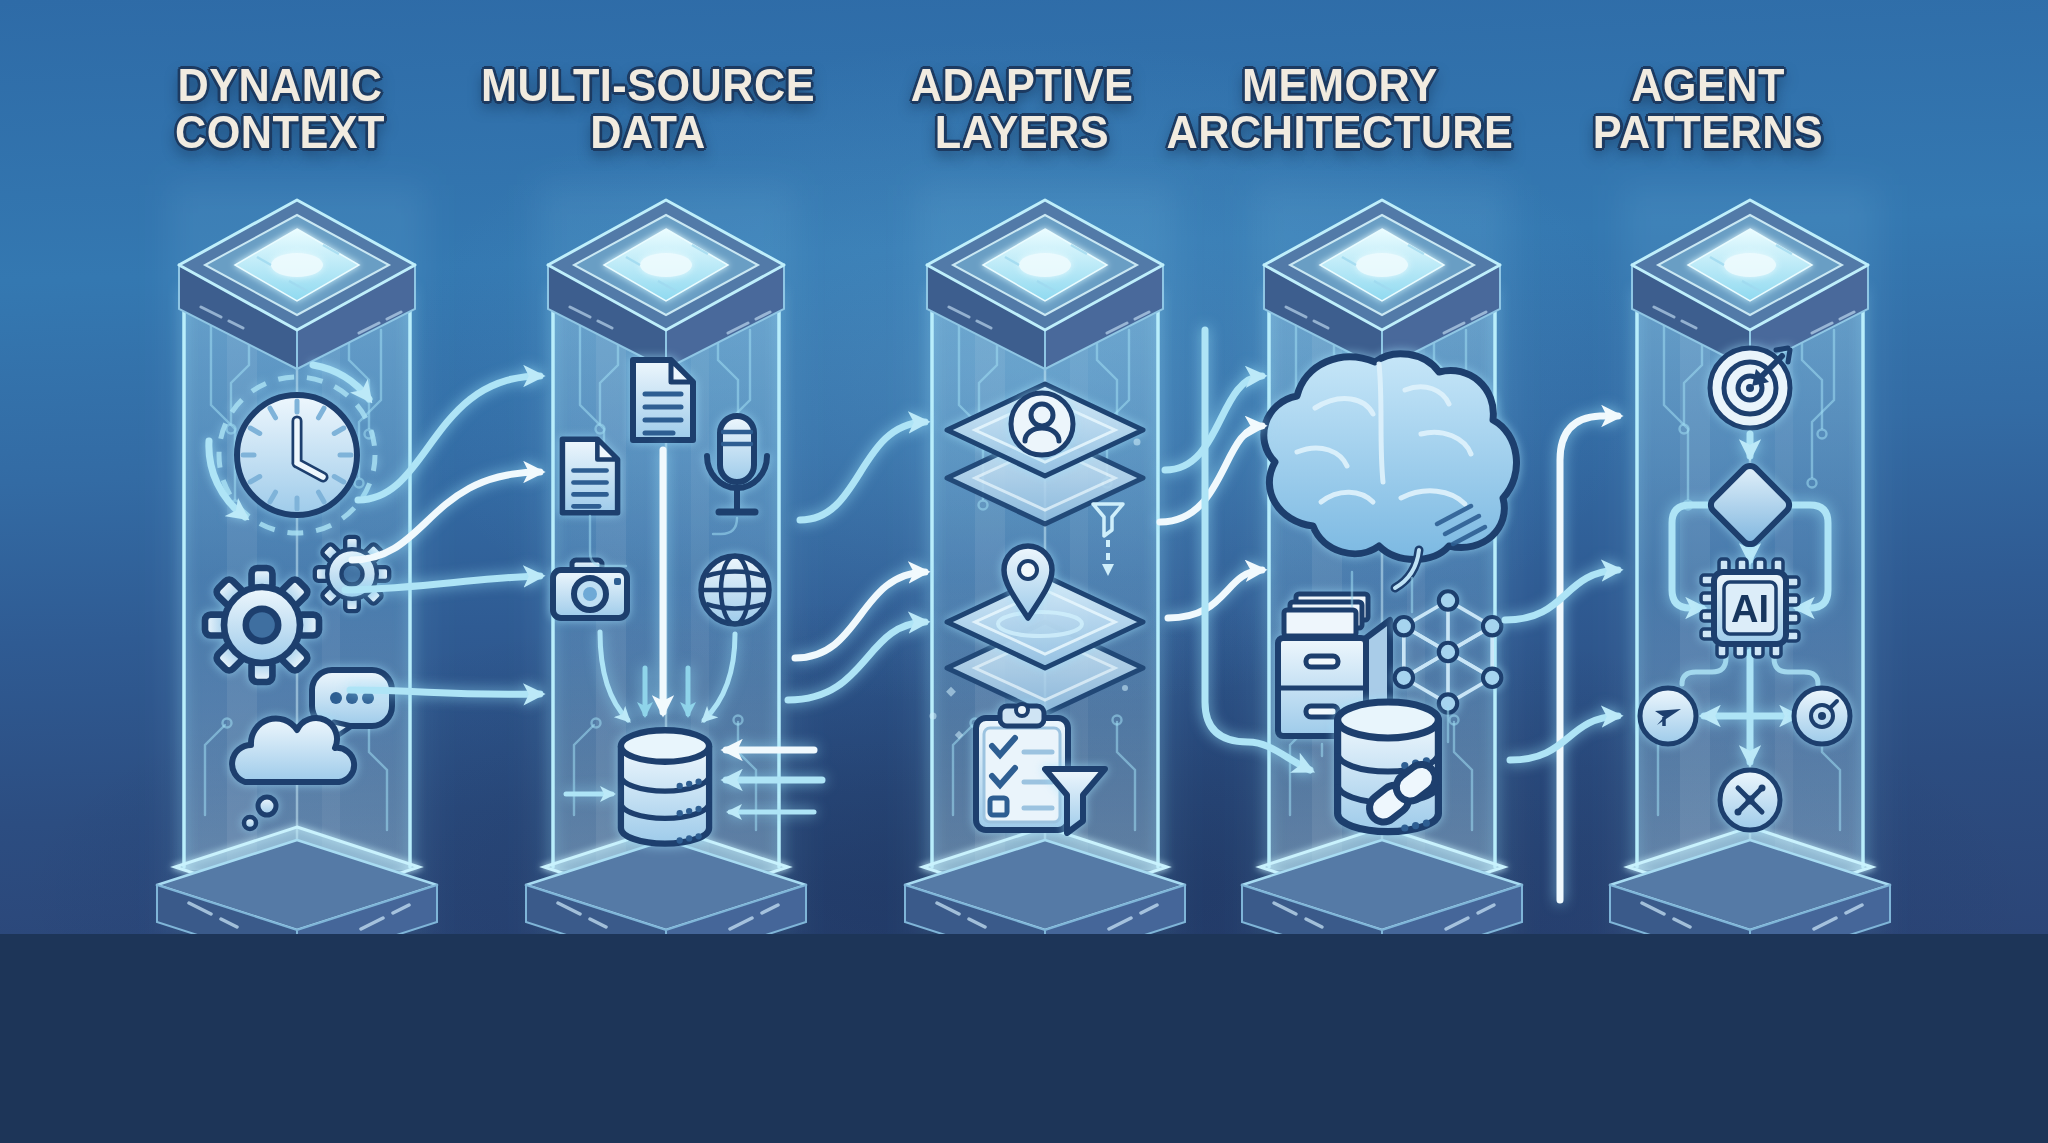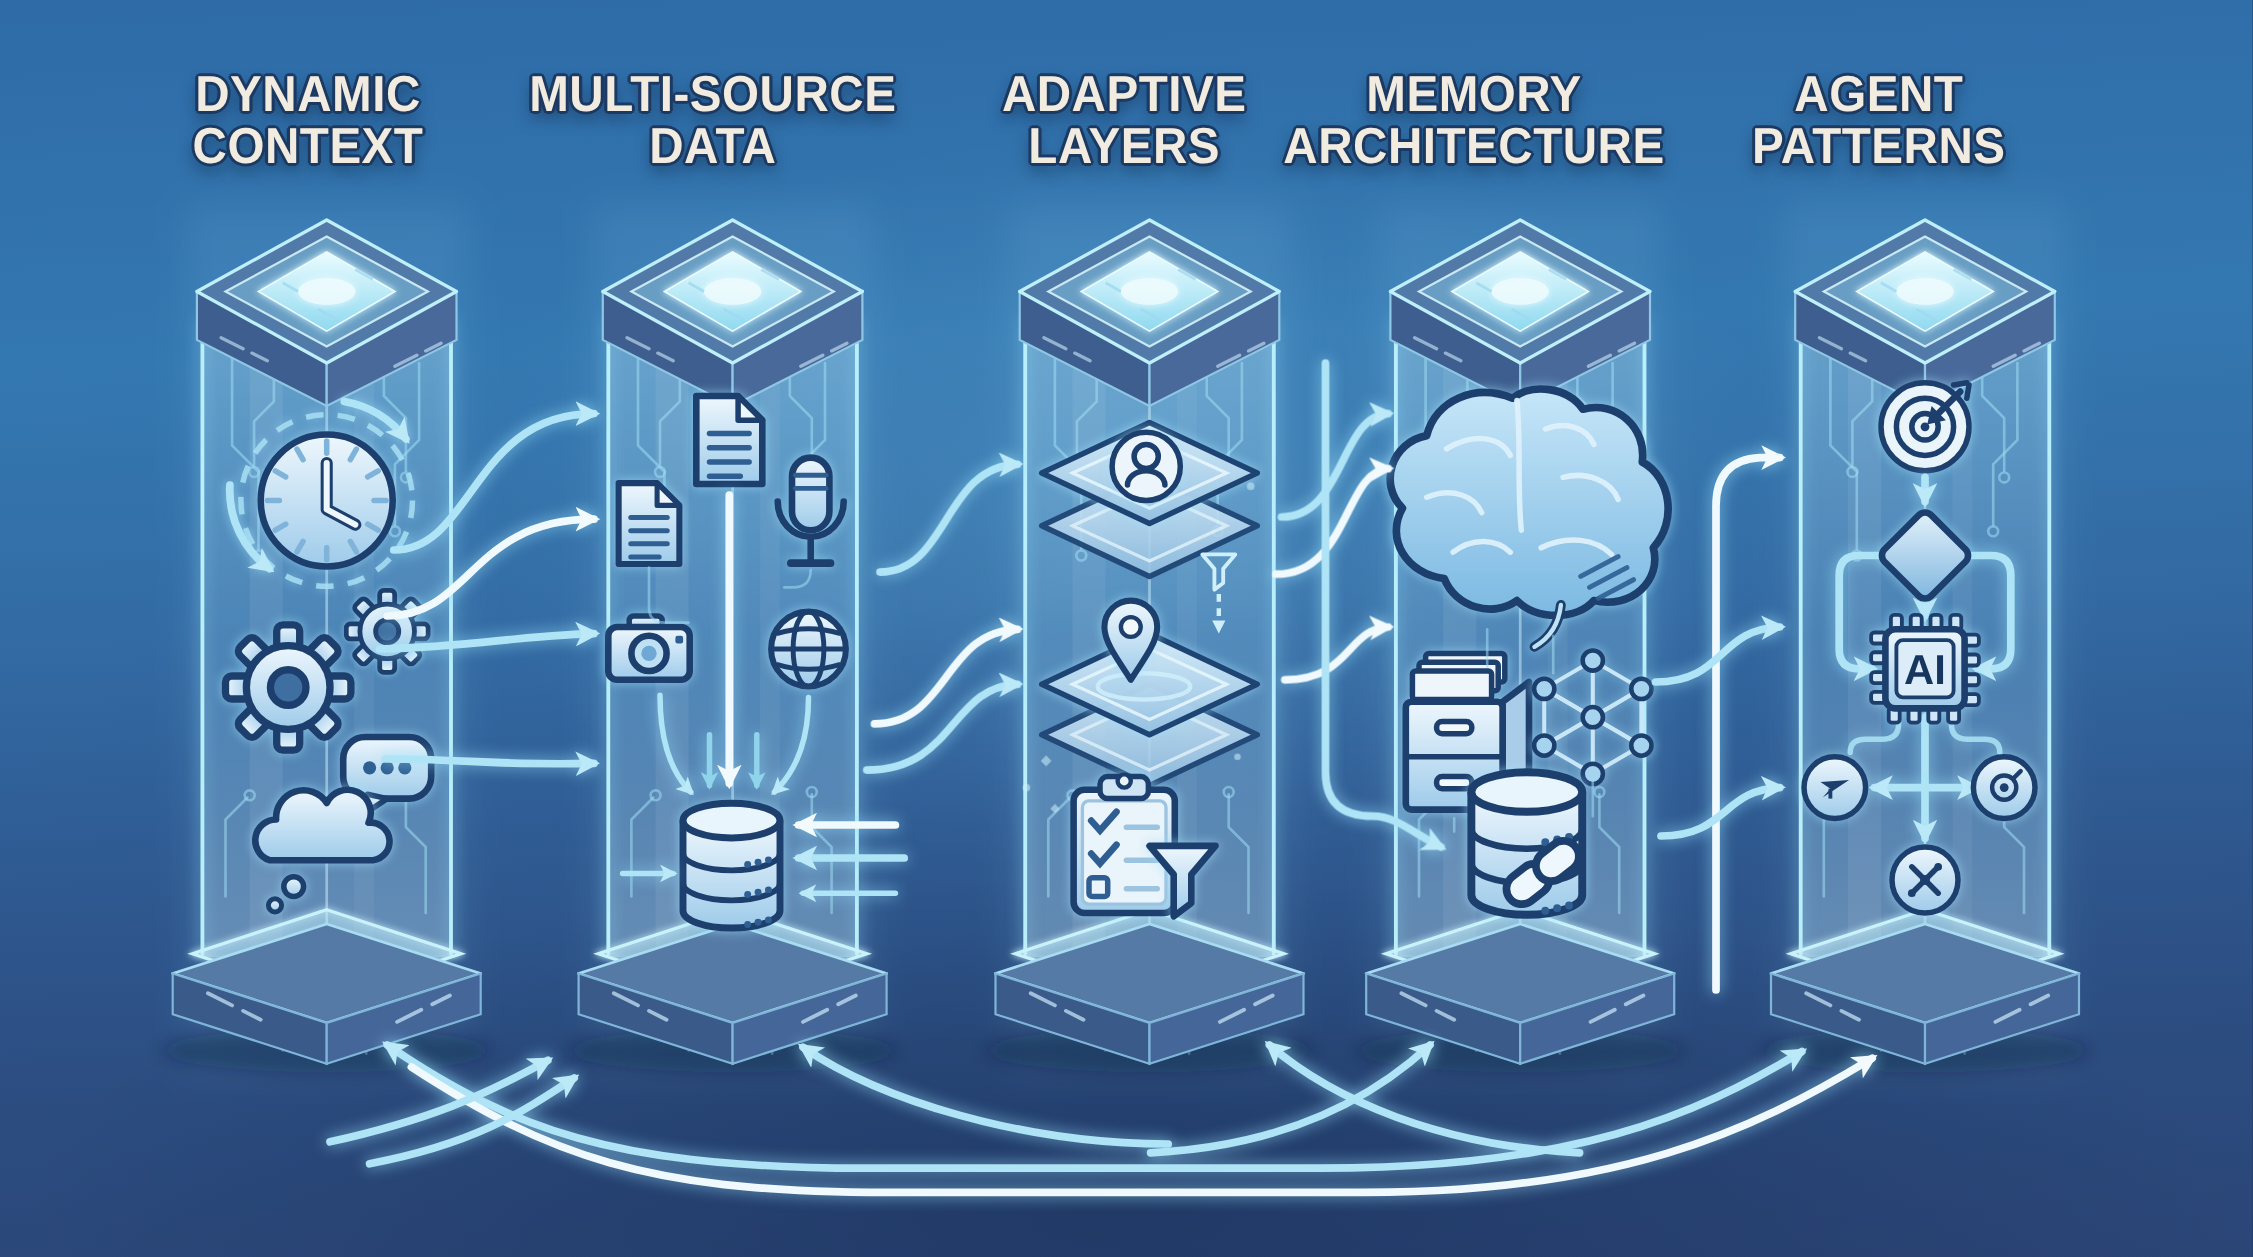--- a/index.html
+++ b/index.html
@@ -1,17 +1,17 @@
 <!DOCTYPE html>
 <html><head>
 <meta charset="utf-8">
 <style>
   html,body{margin:0;padding:0;background:#1d3558;}
   .stage{
-    position:relative;width:2048px;height:1143px;overflow:hidden;
+    position:relative;width:2048px;height:934px;overflow:hidden;
     font-family:"Liberation Sans",sans-serif;
     background:linear-gradient(178deg,#2e6ba7 0%,#3478b1 28%,#336ba4 48%,#2f5b93 64%,#2c4d81 82%,#2b4577 100%);
   }
   .stage::before{
     content:"";position:absolute;inset:0;pointer-events:none;
     background:
       radial-gradient(900px 480px at 50% 40%, rgba(130,205,238,.20), rgba(130,205,238,0) 70%),
       radial-gradient(1400px 420px at 50% 96%, rgba(8,24,54,.30), rgba(8,24,54,0) 72%);
   }
   .pillar-title{

